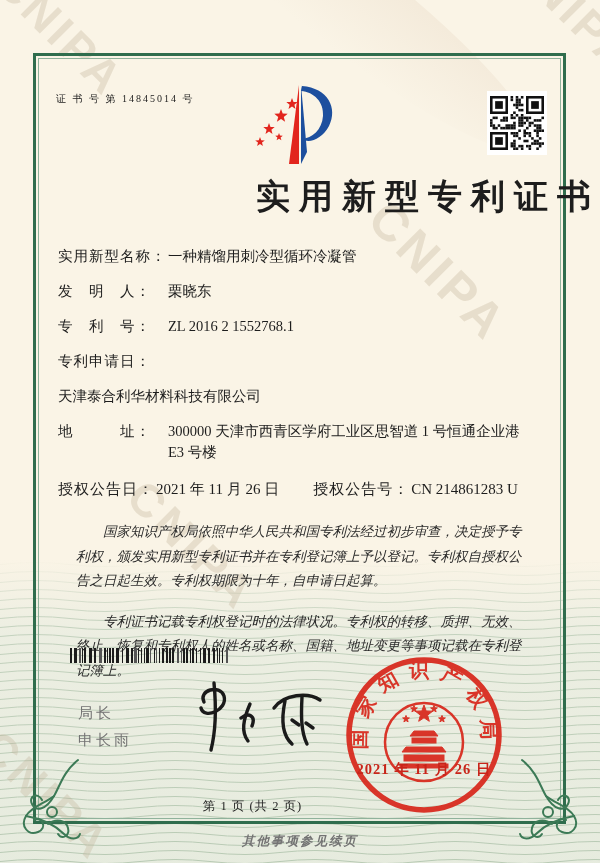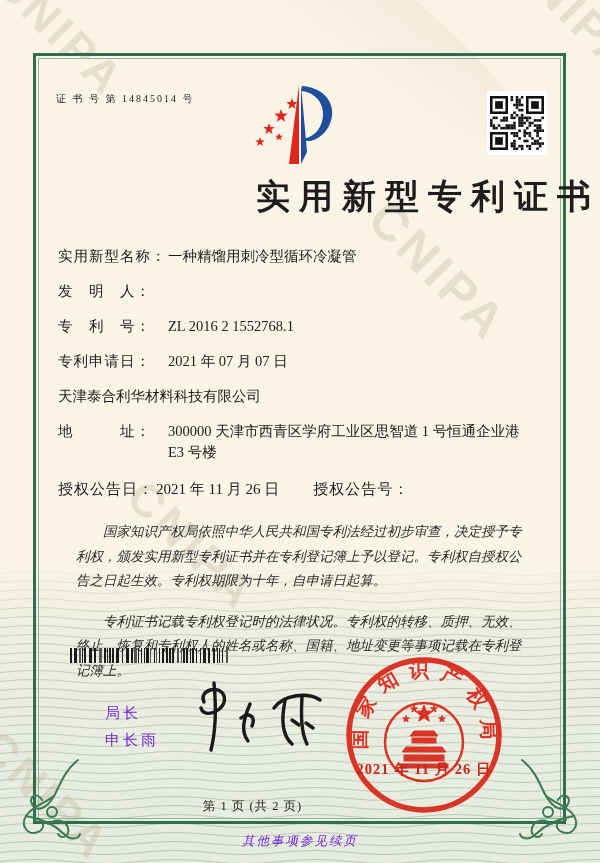--- a/index.html
+++ b/index.html
@@ -38,30 +38,30 @@
   .grant-row .g2{margin-left:34px;}
   .grant-row .gv{margin-left:2px;}
   
   .legal{position:absolute;left:60px;top:504px;width:484px;font-size:13.5px;
          line-height:1.82;font-style:italic;color:#2a2a2a;}
   .legal p{margin:16px;text-indent:2em;font-style:italic;}
   
   #barcode-svg{position:absolute;left:70px;top:648px;}
   
   .signer{position:absolute;left:78px;top:699px;font-size:15px;line-height:27px;
-          letter-spacing:3px;font-family:"Liberation Sans","DejaVu Sans",sans-serif;color:#6d28d9;margin-left:27px;}
+          letter-spacing:3px;font-family:"Liberation Sans","DejaVu Sans",sans-serif;color:#737373;}
   .signature{position:absolute;left:188px;top:678px;}
   
   .seal{position:absolute;left:338px;top:652px;}
   .seal-date{position:absolute;left:338px;top:760px;width:172px;text-align:center;
           color:#c8251a;font-size:14.5px;font-weight:bold;letter-spacing:1px;}
   .page-info{position:absolute;left:0;top:798px;width:505px;text-align:center;
           font-size:12.5px;letter-spacing:1px;}
   .cont-note{position:absolute;left:0;top:833px;width:600px;text-align:center;
-          font-size:12.5px;font-style:italic;letter-spacing:2px;color:#6d28d9;}
+          font-size:12.5px;font-style:italic;letter-spacing:2px;color:#737373;font-weight:bold;}
   .flourish{position:absolute;z-index:4;}
 </style>
 </head>
 <body>
 
 <svg id="waves-svg" width="600" height="303">
   <defs>
     <pattern id="waves" width="140" height="9" patternUnits="userSpaceOnUse">
       <path d="M0,4.5 Q35,0.5 70,4.5 T140,4.5" fill="none" stroke="#a9bfa6" stroke-width="1"></path>
     </pattern>
@@ -261,42 +261,43 @@
 
   <div class="page-title">实用新型专利证书</div>
 
   <div class="fields">
     <div class="frow">
       <span class="flabel">实用新型名称：</span>
       <span class="fvalue">一种精馏用刺冷型循环冷凝管</span>
     </div>
     <div class="frow">
       <span class="flabel">发　明　人：</span>
+      <span class="fvalue">栗晓东</span>
     </div>
     <div class="frow">
       <span class="flabel">专　利　号：</span>
       <span class="fvalue">ZL 2016 2 1552768.1</span>
     </div>
     <div class="frow">
       <span class="flabel">专利申请日：</span>
-      <span class="fvalue">2021 年 07 月 07 日</span>
     </div>
     <div class="frow">
       <span class="fvalue">天津泰合利华材料科技有限公司</span>
     </div>
     <div class="frow">
       <span class="flabel">地　　　址：</span>
       <span class="fvalue">300000 天津市西青区学府工业区思智道 1 号恒通企业港 E3 号楼</span>
     </div>
   </div>
 
   <div class="grant-row">
     <span class="flabel">授权公告日：</span>
     <span class="gv">2021 年 11 月 26 日</span>
     <span class="flabel g2">授权公告号：</span>
+    <span class="gv">CN 214861283 U</span>
   </div>
 
   <div class="legal">
     <p>国家知识产权局依照中华人民共和国专利法经过初步审查，决定授予专利权，颁发实用新型专利证书并在专利登记簿上予以登记。专利权自授权公告之日起生效。专利权期限为十年，自申请日起算。</p>
     <p>专利证书记载专利权登记时的法律状况。专利权的转移、质押、无效、终止、恢复和专利权人的姓名或名称、国籍、地址变更等事项记载在专利登记簿上。</p>
   </div>
 
   <svg id="barcode-svg" width="160" height="15">
       <rect x="0" y="0" width="2" height="15" fill="#1c1c1c"></rect>
       <rect x="4" y="0" width="3" height="15" fill="#1c1c1c"></rect>

